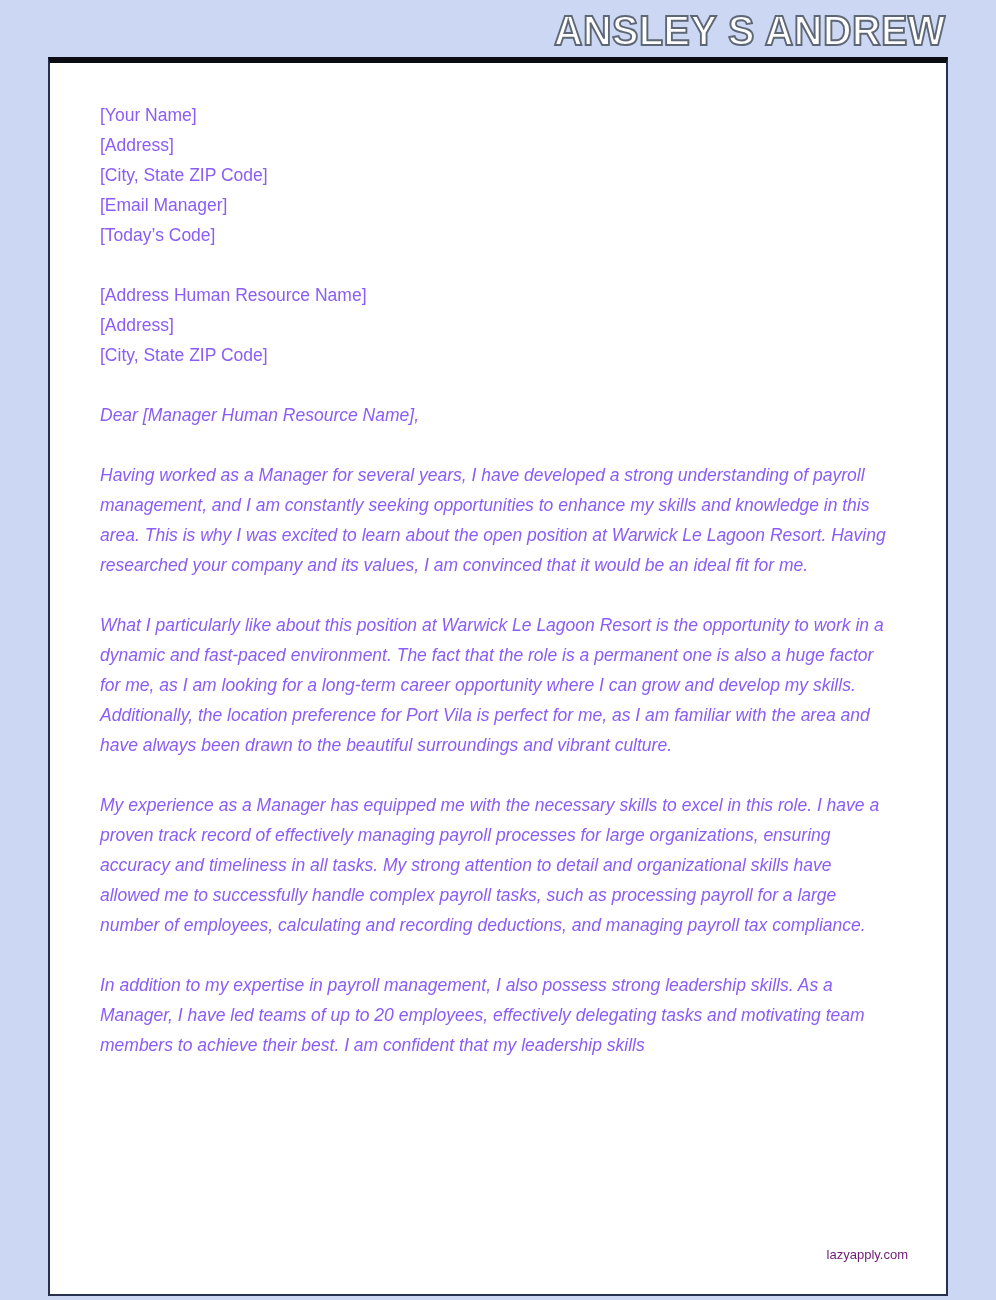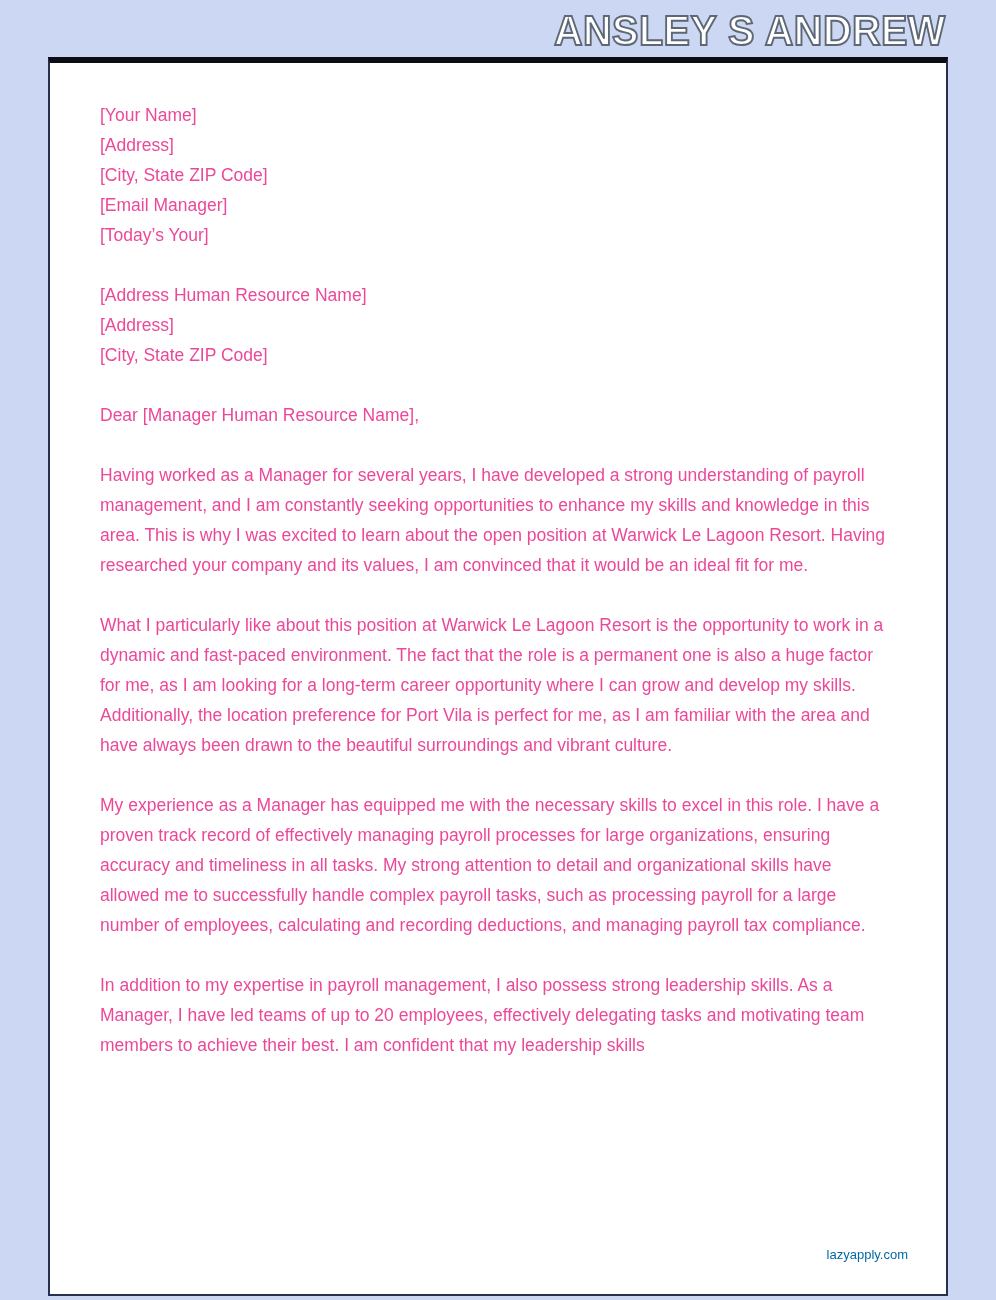--- a/index.html
+++ b/index.html
@@ -34,50 +34,50 @@
     bottom: 4px;
     background: #ffffff;
     border-left: 2px solid #27304e;
     border-right: 2px solid #27304e;
     border-bottom: 2px solid #27304e;
     border-top: 6px solid #0b0d12;
     overflow: hidden;
   }
   .content {
     padding: 37px 52px 0 50px;
-    color: #ec4899;
+    color: #8b5cf6;
     font-size: 17.5px;
     line-height: 30px;
   }
   .block { margin: 0 0 30px 0; }
   .block div { white-space: pre-wrap; }
-  .para { margin: 12px 0 30px 0; }
+  .para { margin: 12px 0 30px 0; font-style: italic; }
   .watermark {
     position: absolute;
     right: 38px;
     bottom: 32px;
     font-size: 13px;
-    color: #0369a1;
+    color: #701a75;
     background: transparent;
   }
 </style>
 </head>
 <body>
 
 <div class="letterhead">ANSLEY S ANDREW</div>
 
 <div class="page">
   <div class="content">
 
     <div class="block">
       <div>[Your Name]</div>
       <div>[Address]</div>
       <div>[City, State ZIP Code]</div>
       <div>[Email Manager]</div>
-      <div>[Today’s Your]</div>
+      <div>[Today’s Code]</div>
     </div>
 
     <div class="block">
       <div>[Address Human Resource Name]</div>
       <div>[Address]</div>
       <div>[City, State ZIP Code]</div>
     </div>
 
     <p class="para">Dear [Manager Human Resource Name],</p>
 

